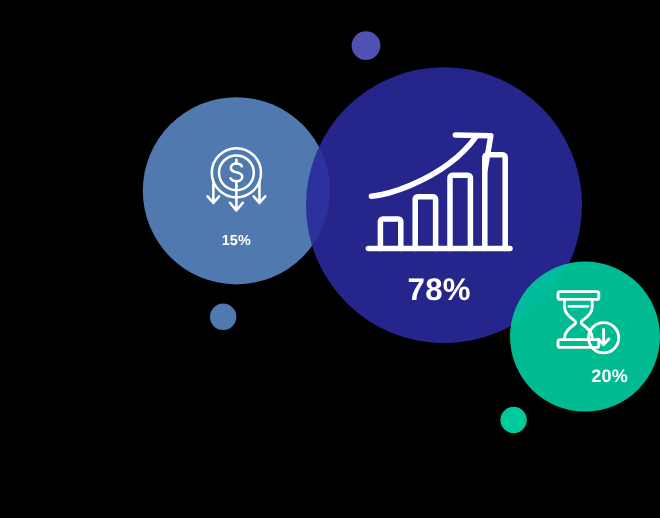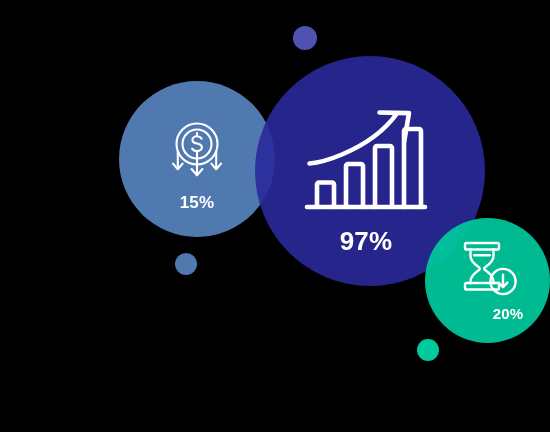--- a/index.html
+++ b/index.html
@@ -79,21 +79,21 @@
   .icon-wrap { display: block; line-height: 0; }
 
   .pct {
     color: #ffffff;
     font-family: "Liberation Sans", sans-serif;
     font-weight: bold;
     letter-spacing: 0.2px;
     text-align: center;
     white-space: nowrap;
   }
-  .pct-blue  { font-size: 17px; margin-top: 9px; }
+  .pct-blue  { font-size: 12px; margin-top: 9px; }
   .pct-purple{ font-size: 26px; margin-top: 11px; }
   .pct-green { font-size: 15px; margin-top: 7px; margin-left: 40px; }
 </style>
 </head>
 <body>
 
 <div id="canvas">
 
   <div class="bubble bubble-blue"></div>
 
@@ -142,21 +142,21 @@
 
         <path d="M73 107V48a2 2 0 0 1 2-2h13a2 2 0 0 1 2 2V107"></path>
 
         <path d="M102 107V31a2 2 0 0 1 2-2h13a2 2 0 0 1 2 2V107"></path>
 
         <path d="M7.5 63.5C26 62 54 50 72 36.5c9.5-7.1 17-14.8 22.5-22.5"></path>
 
         <path d="M77.5 12.5l29.5 0.6-4.8 28.4"></path>
       </svg>
     </span>
-    <span class="pct pct-purple">97%</span>
+    <span class="pct pct-purple">78%</span>
   </div>
 
   <div class="cell cell-green">
     <span class="icon-wrap">
       <svg width="62" height="58" viewBox="0 0 62 58" fill="none" stroke="#ffffff" stroke-width="2.4" stroke-linecap="round" stroke-linejoin="round">
 
         <rect x="8" y="3" width="34" height="6.5" rx="1.6"></rect>
 
         <rect x="8" y="43" width="34" height="6.5" rx="1.6"></rect>
 

